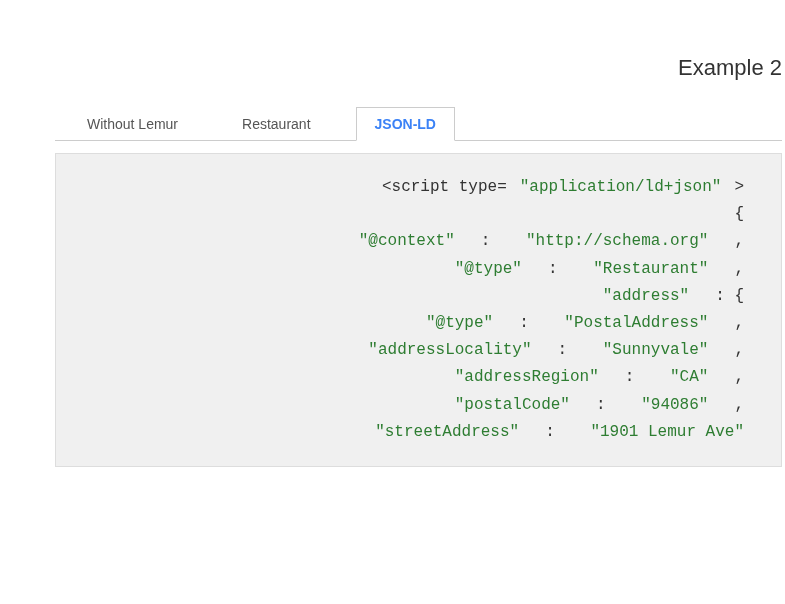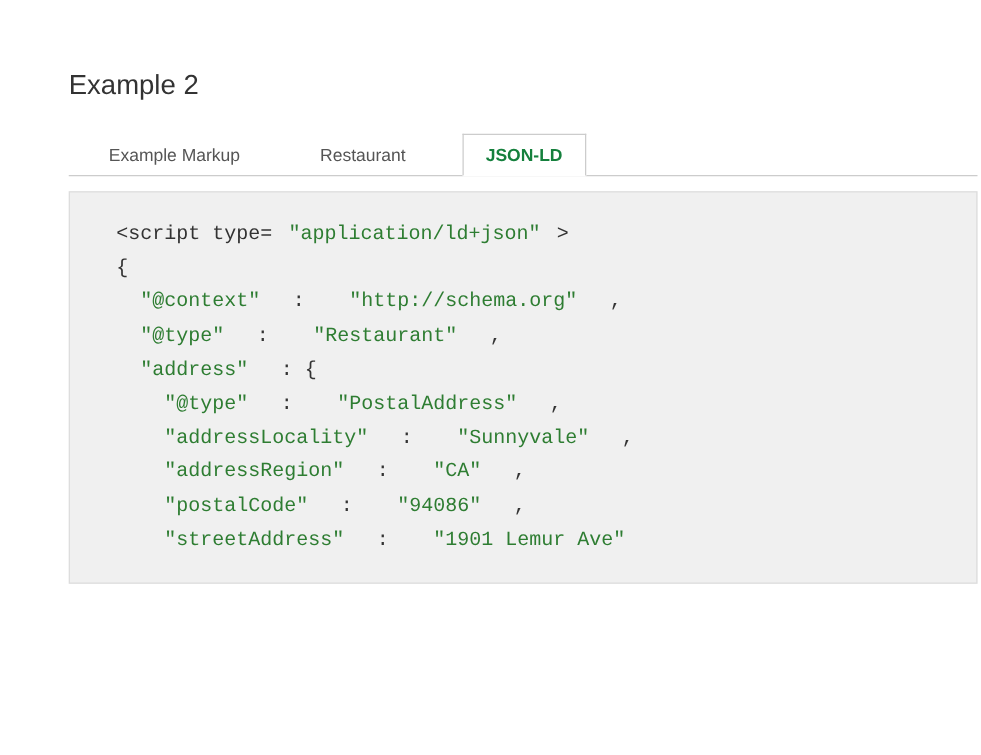--- a/index.html
+++ b/index.html
@@ -1,18 +1,19 @@
 <!DOCTYPE html>
 <html><head>
   <meta charset="utf-8">
   <style>
     * {
       box-sizing: border-box;
       margin: 13px;
       padding: 0;
+      text-align: right;
     }
 
     body {
       font-family: Arial, sans-serif;
       background: #fff;
       padding: 16px;
       width: 785px;
     }
 
     .page-title {
@@ -37,21 +38,21 @@
       border-bottom: none;
       margin-bottom: -1px;
       background: transparent;
       user-select: none;
     }
 
     .tab.active {
       background: #fff;
       border: 1px solid #ccc;
       border-bottom: 1px solid #fff;
-      color: #15803d;
+      color: #3b82f6;
       font-weight: bold;
     }
 
     .code-block {
       background: #f0f0f0;
       border: 1px solid #ddd;
       padding: 20px 24px;
       margin-top: 12px;
       font-family: 'Courier New', Courier, monospace;
       font-size: 16px;
@@ -75,21 +76,21 @@
     .code-punct {
       color: #333;
     }
   </style>
 </head>
 <body>
 
 <h1 class="page-title">Example 2</h1>
 
 <div class="tabs-container">
-  <div class="tab">Example Markup</div>
+  <div class="tab">Without Lemur</div>
   <div class="tab">Restaurant</div>
   <div class="tab active">JSON-LD</div>
 </div>
 
 <div class="code-block"><span class="code-tag">&lt;script type=<span class="code-value">"application/ld+json"</span>&gt;</span>
 <span class="code-punct">{</span>
   <span class="code-key">"@context"</span><span class="code-punct">: </span><span class="code-value">"http://schema.org"</span><span class="code-punct">,</span>
   <span class="code-key">"@type"</span><span class="code-punct">: </span><span class="code-value">"Restaurant"</span><span class="code-punct">,</span>
   <span class="code-key">"address"</span><span class="code-punct">: {</span>
     <span class="code-key">"@type"</span><span class="code-punct">: </span><span class="code-value">"PostalAddress"</span><span class="code-punct">,</span>

